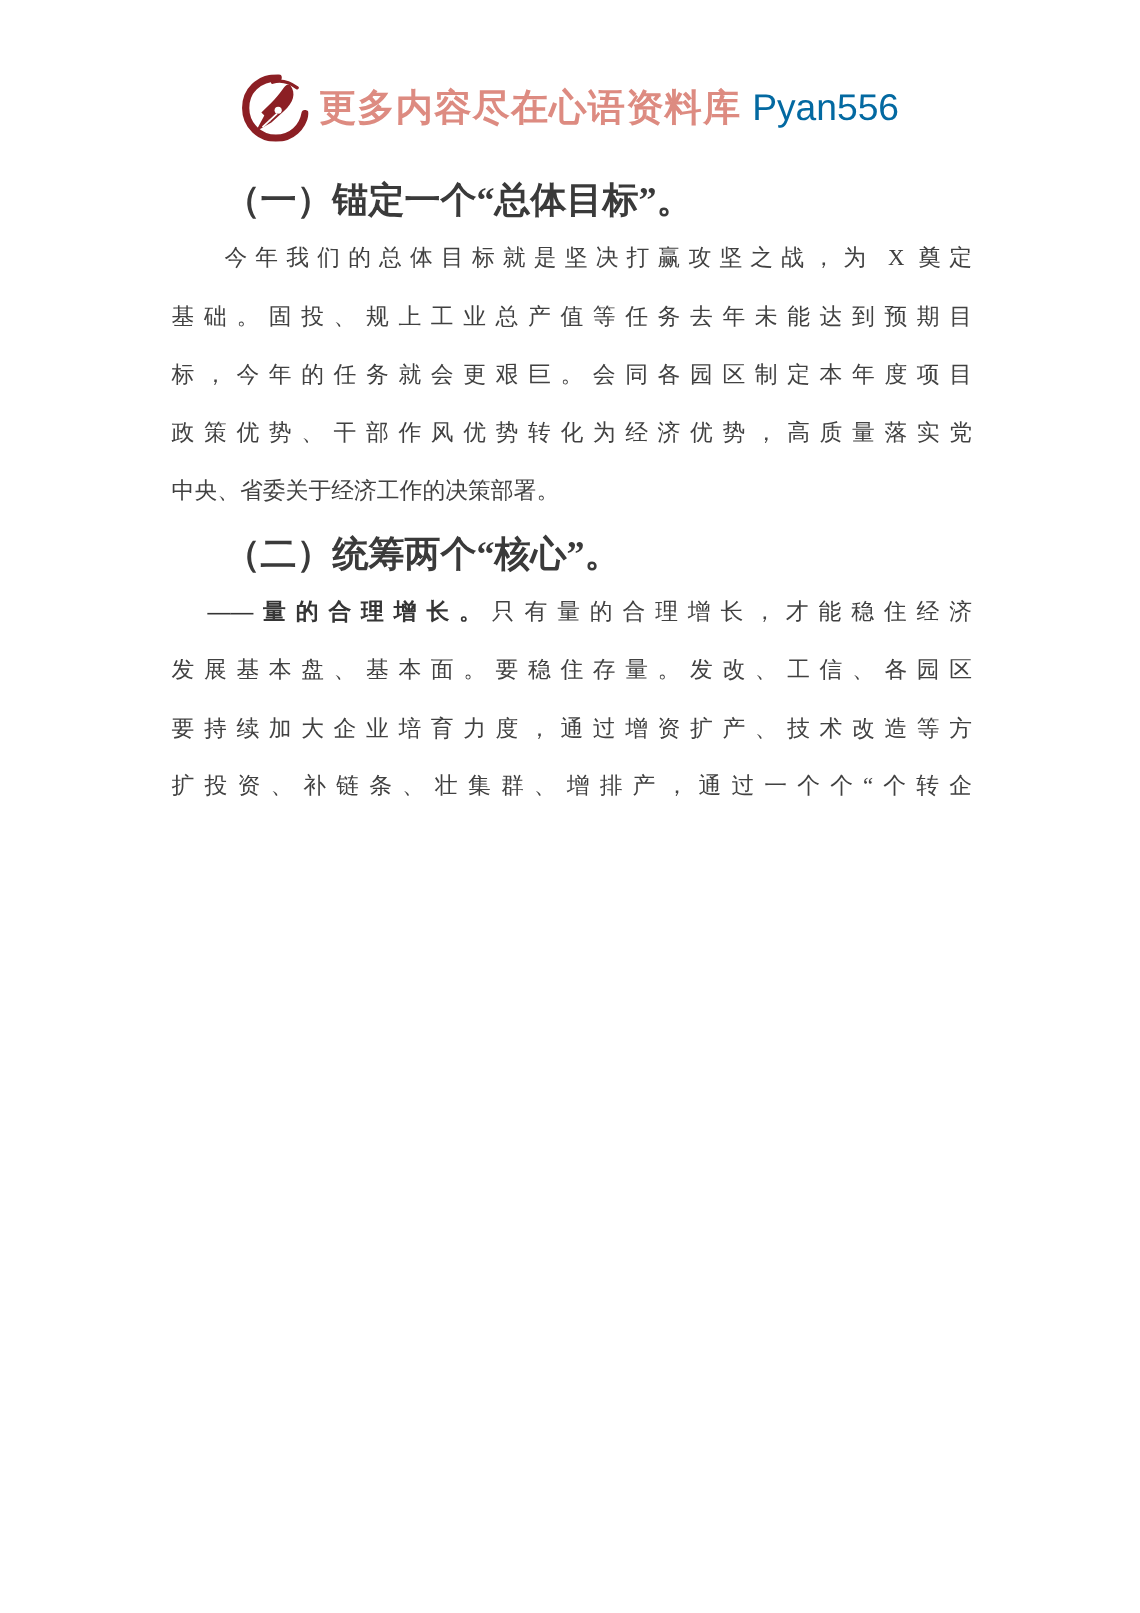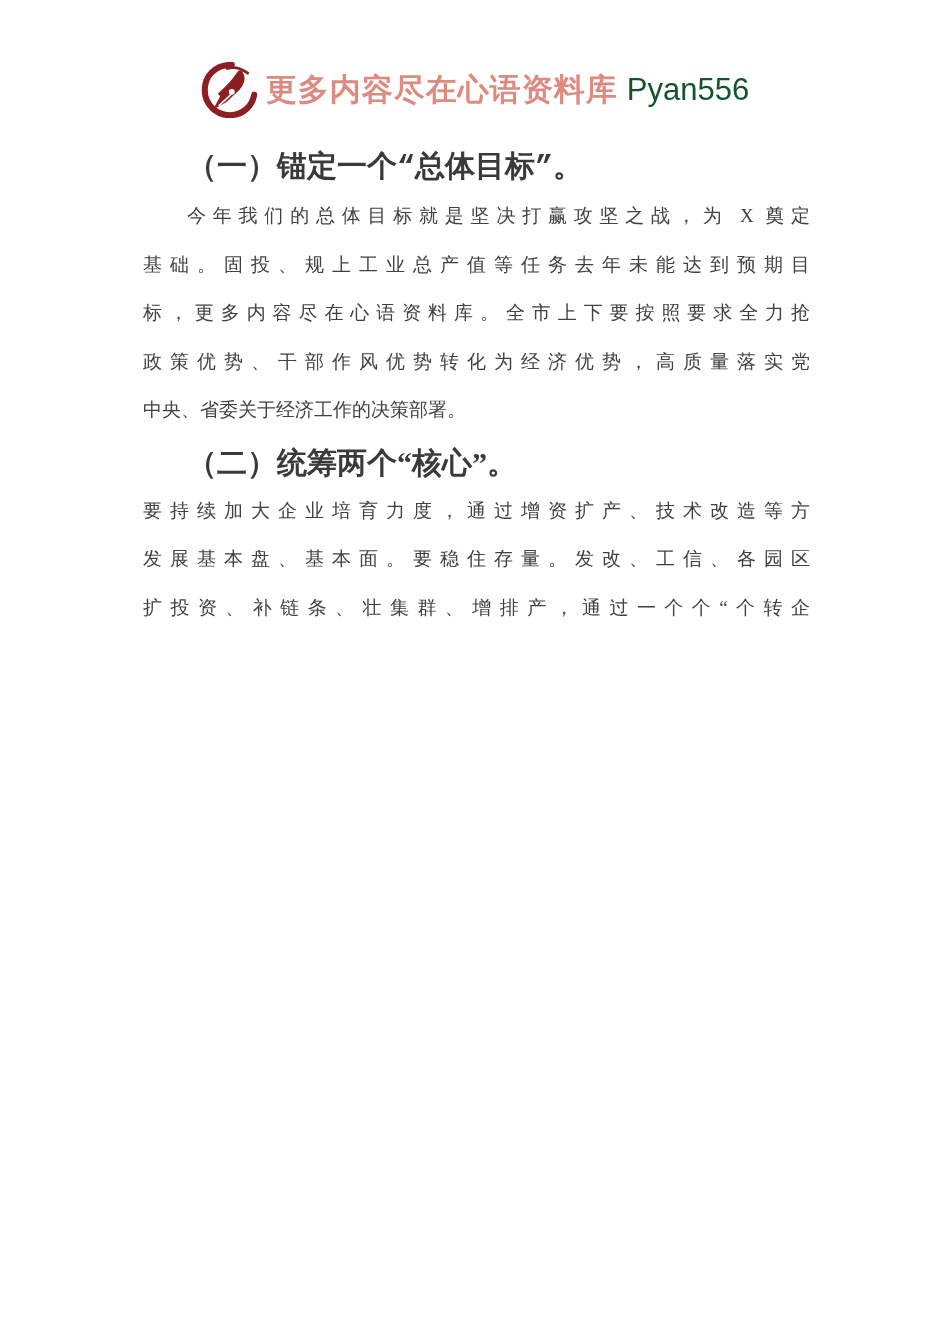--- a/index.html
+++ b/index.html
@@ -6,26 +6,26 @@
   body{width:950px;height:1344px;overflow:hidden;font-family:"Liberation Serif",serif;}
   .page{width:950px;height:1297px;background:#fff;}
 
   
   .watermark{display:flex;align-items:center;justify-content:center;gap:9px;}
   .watermark.header{padding-top:62px;}
   .logo{width:56px;height:56px;flex:0 0 auto;}
   .logo svg{display:block;}
   .wm-brand{font-size:31px;font-weight:700;color:#dd8b81;letter-spacing:1px;white-space:nowrap;}
   .wm-label{font-size:28px;color:#8d9298;font-style:italic;letter-spacing:2px;white-space:nowrap;}
-  .wm-id{font-size:31px;color:#14532d;font-family:"Liberation Sans",sans-serif;white-space:nowrap;}
+  .wm-id{font-size:31px;color:#0369a1;font-family:"Liberation Sans",sans-serif;white-space:nowrap;}
 
   
   .content{padding:0 140px 0 143px;color:#414141;}
   .heading{font-size:30px;font-weight:700;color:#3a3a3a;line-height:48px;padding-left:44px;white-space:nowrap;}
-  .heading.h1{margin-top:26px;font-family:Liberation Mono, monospace;}
+  .heading.h1{margin-top:26px;}
   .heading.h2{margin-top:4px;}
   .para{margin:0;}
   .line{font-size:19px;line-height:48.5px;color:#414141;text-align:justify;text-align-last:justify;}
   .line.indent{padding-left:44px;}
   .line.indent-dash{padding-left:30px;}
   .line.last{text-align-last:left;}
   .bold{font-weight:700;color:#353535;}
 </style>
 </head>
 <body>
@@ -47,29 +47,30 @@
     <span class="wm-id">Pyan556</span>
   </div>
 
   <div class="content">
 
     <div class="heading h1">（一）锚定一个“总体目标”。</div>
 
     <div class="para">
       <div class="line indent">今年我们的总体目标就是坚决打赢攻坚之战，为 X 奠定</div>
       <div class="line">基础。固投、规上工业总产值等任务去年未能达到预期目</div>
-      <div class="line">标，更多内容尽在心语资料库。全市上下要按照要求全力抢</div>
+      <div class="line">标，今年的任务就会更艰巨。会同各园区制定本年度项目</div>
       <div class="line">政策优势、干部作风优势转化为经济优势，高质量落实党</div>
       <div class="line last">中央、省委关于经济工作的决策部署。</div>
     </div>
 
     <div class="heading h2">（二）统筹两个“核心”。</div>
 
     <div class="para">
+      <div class="line indent-dash"><span class="bold">——量的合理增长。</span><span>只有量的合理增长，才能稳住经济</span></div>
+      <div class="line">发展基本盘、基本面。要稳住存量。发改、工信、各园区</div>
       <div class="line">要持续加大企业培育力度，通过增资扩产、技术改造等方</div>
-      <div class="line">发展基本盘、基本面。要稳住存量。发改、工信、各园区</div>
       <div class="line">扩投资、补链条、壮集群、增排产，通过一个个“个转企</div>
 
     </div>
 
   </div>
 
 </div>
 
 </body></html>

